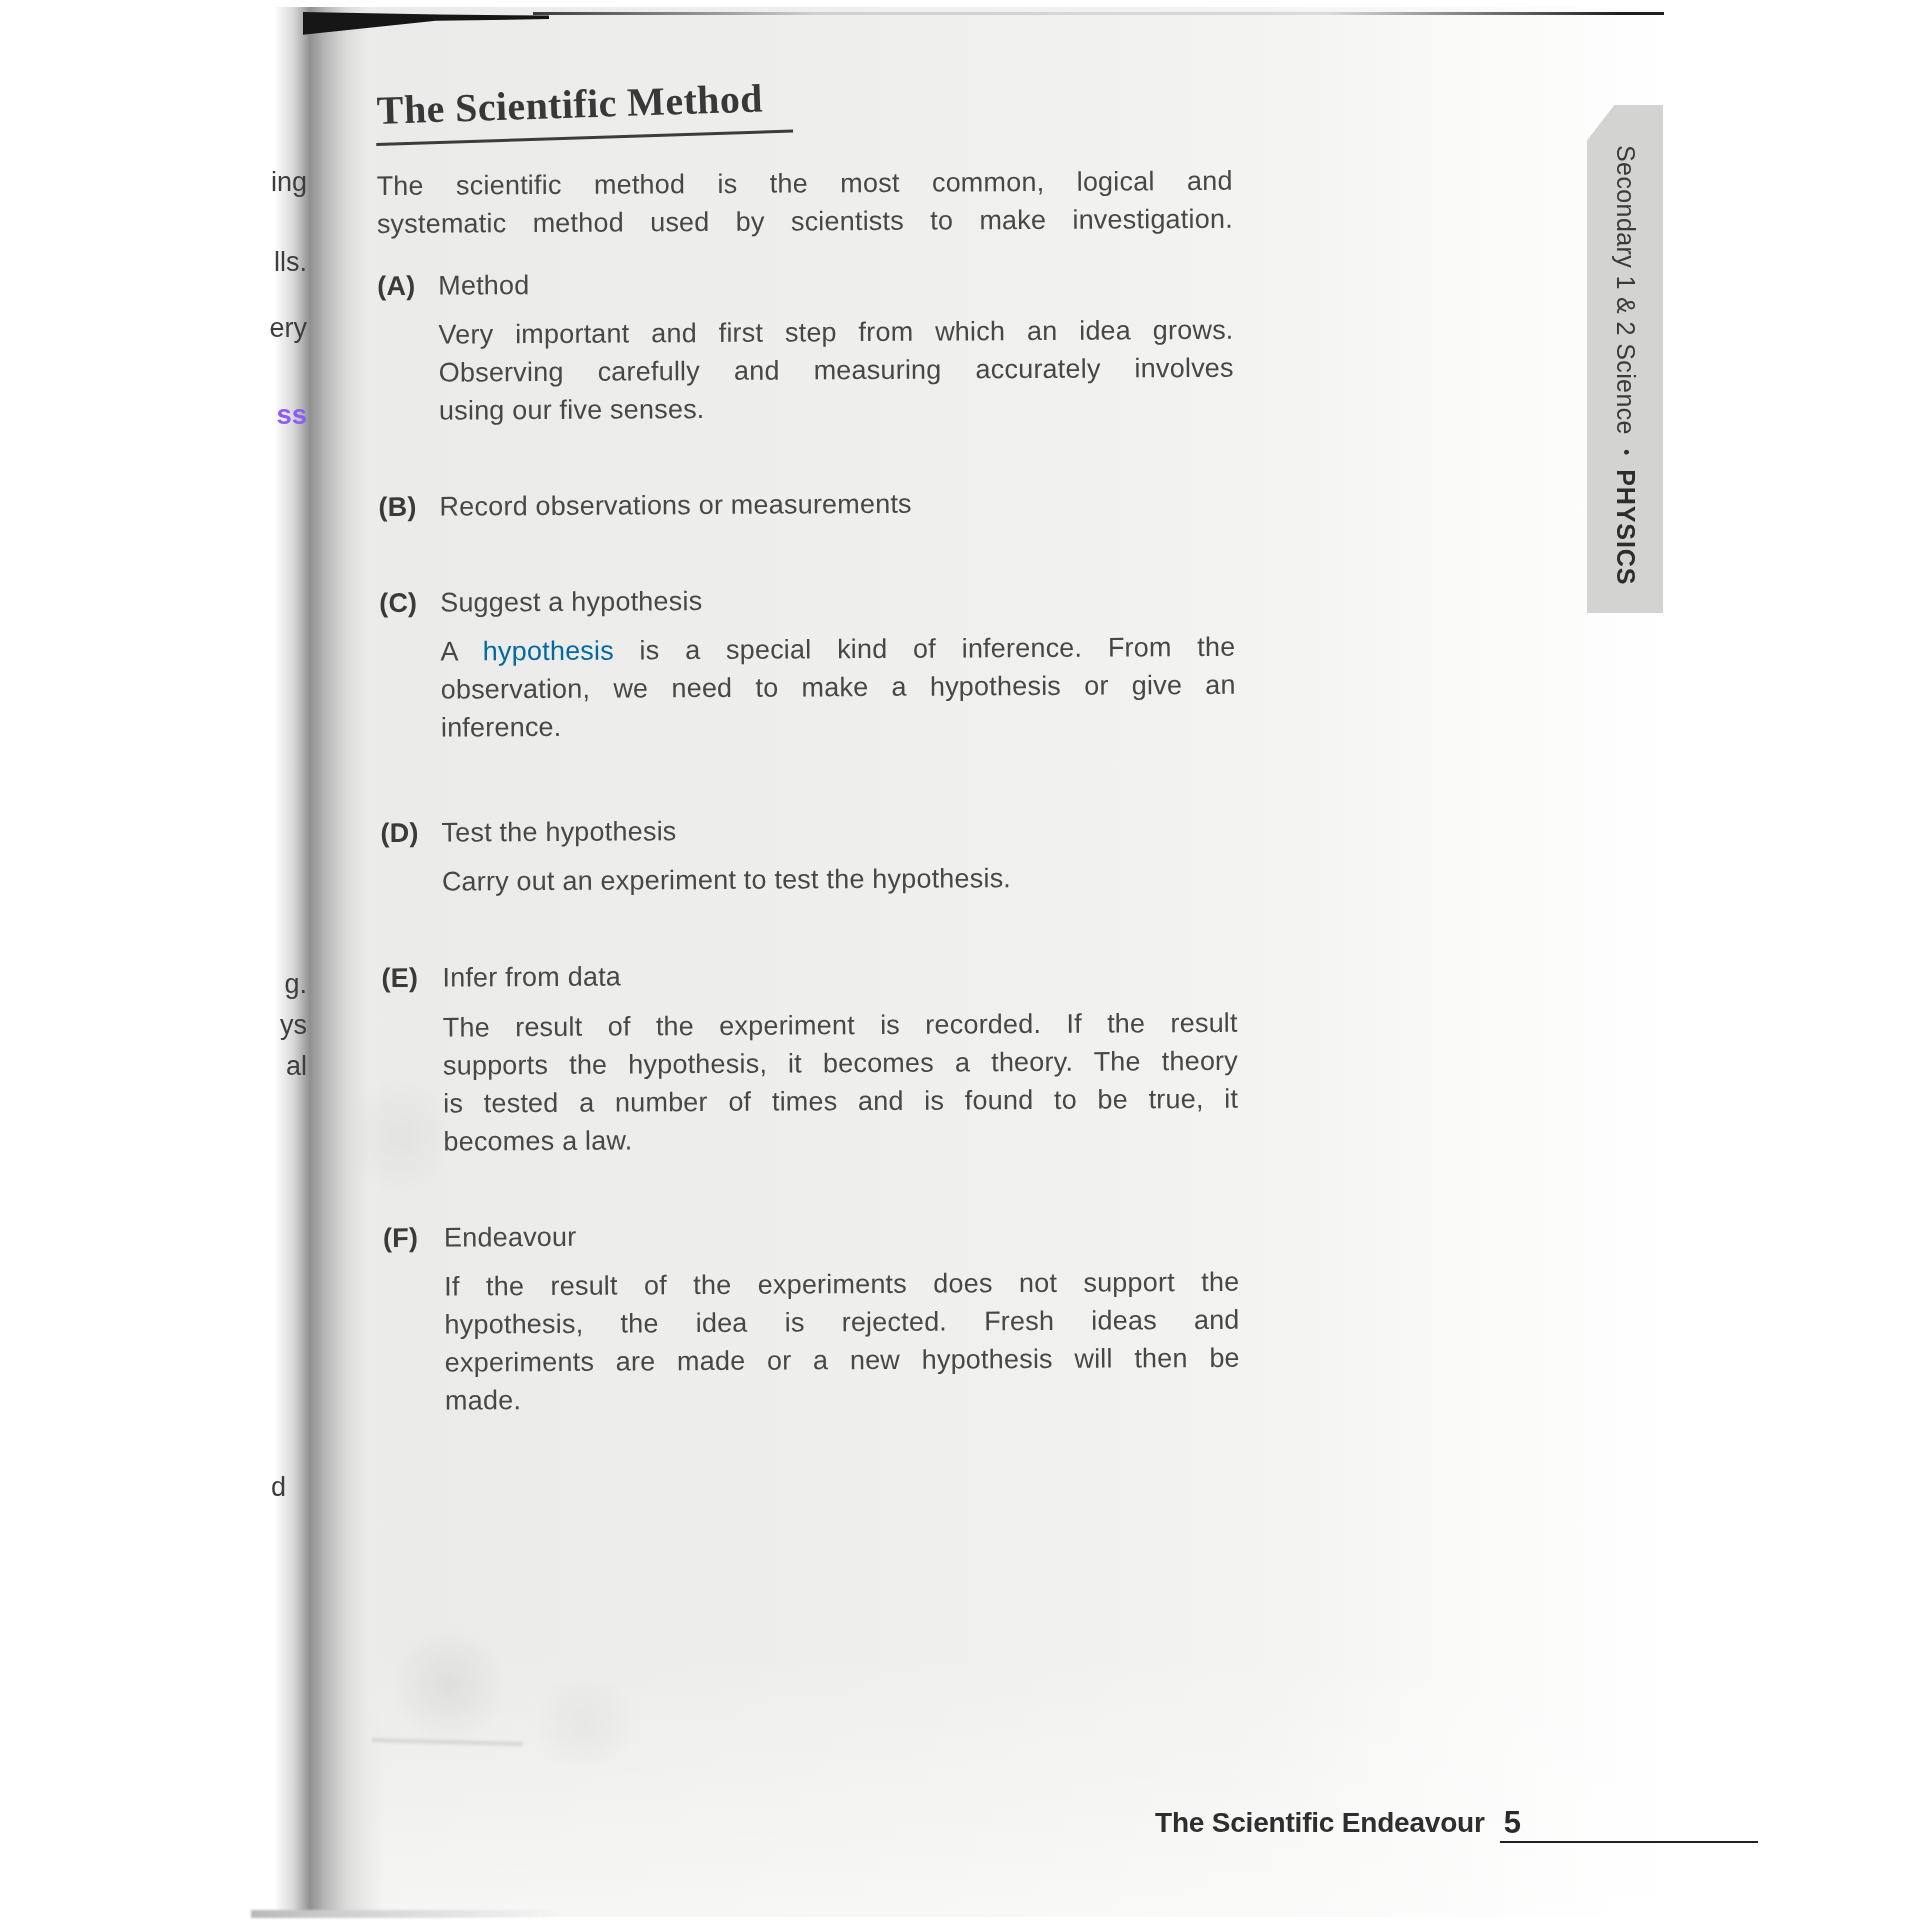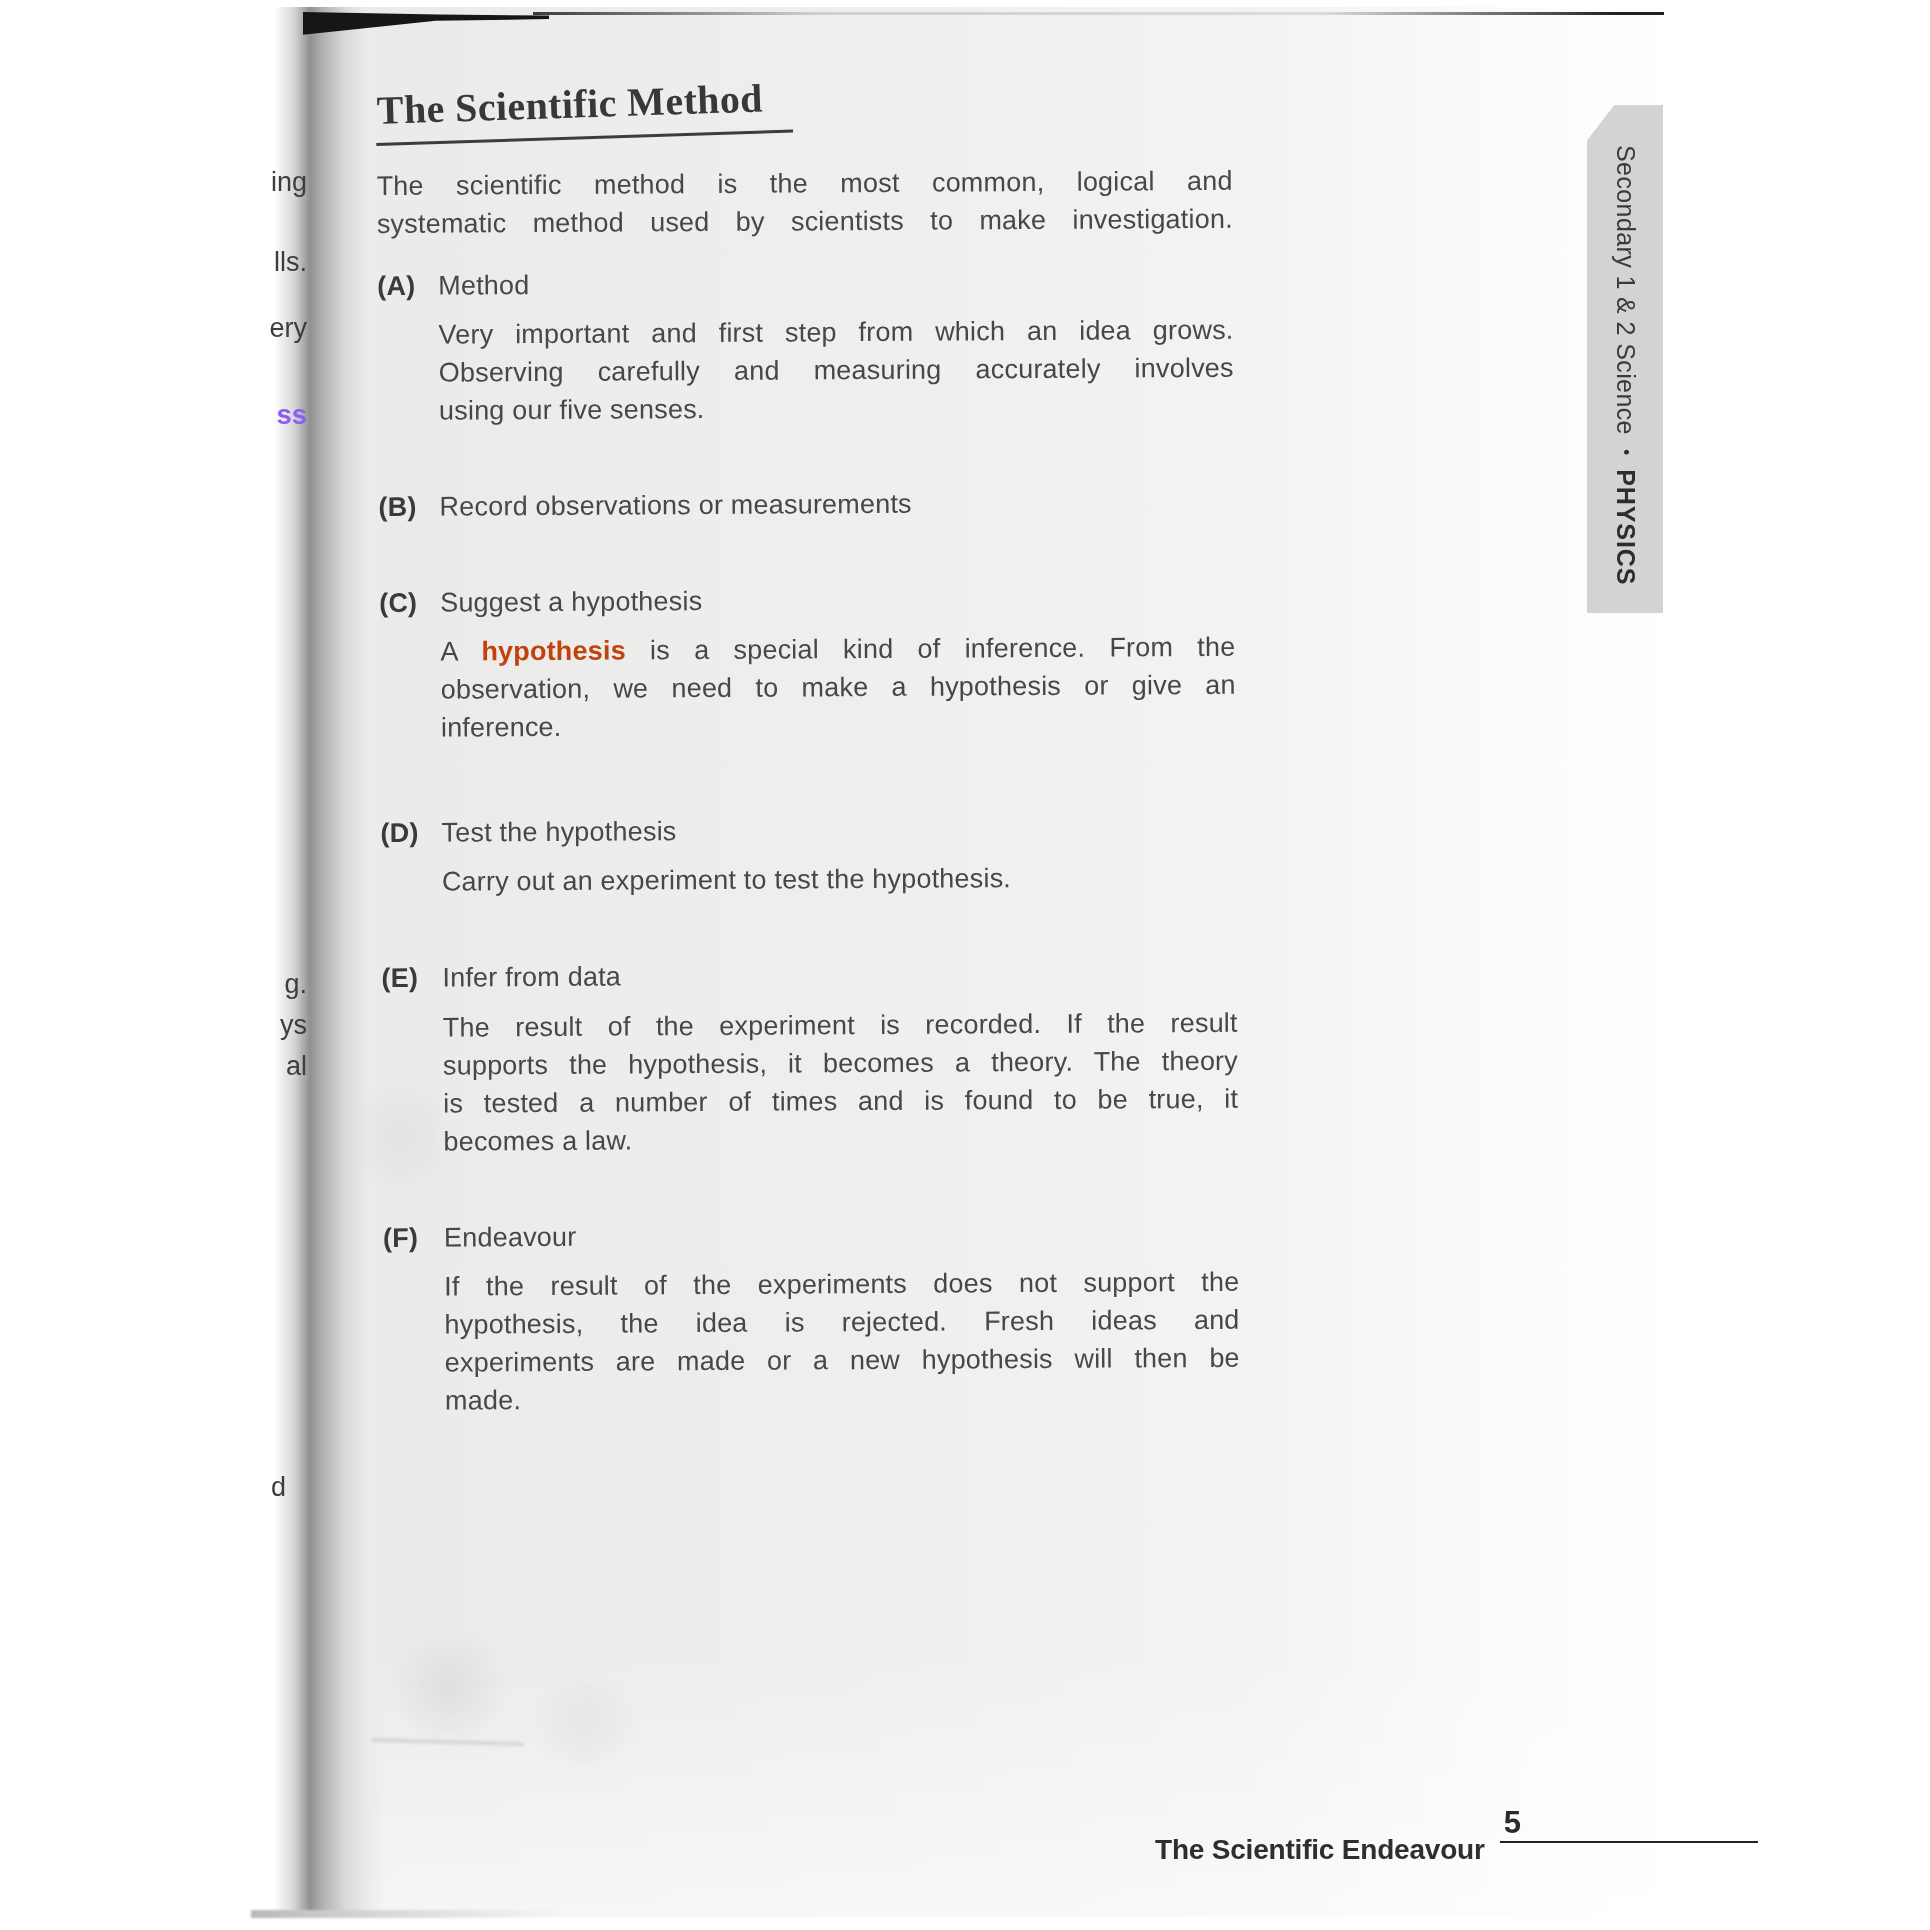--- a/index.html
+++ b/index.html
@@ -43,40 +43,40 @@
            font-size:27px;line-height:38px;letter-spacing:0.2px;
            transform:rotate(-.35deg);transform-origin:top left;}
   .doc-title{display:inline-block;font-family:"Liberation Serif","DejaVu Serif",serif;
              font-weight:bold;font-size:40px;line-height:1.1;color:#383838;letter-spacing:0.4px;
              border-bottom:3.4px solid #3c3c3c;padding:0 29px 10.3px 1.7px;
              transform:rotate(-1.5deg);transform-origin:bottom left;}
   .intro{margin-top:20.6px;}
   .line{width:100%;}
   .j{text-align:justify;text-align-last:justify;}
   .jl{text-align:left;}
-  .b{font-weight:bold;color:#c2410c;margin-top:8px;}
+  .b{font-weight:normal;color:#0369a1;margin-top:8px;}
 
   .step{margin-top:58px;}
   .step-head{display:flex;}
   .step-label{font-weight:bold;color:#3a3a3a;flex:0 0 61px;}
   .step-body{margin-top:11.2px;padding-left:61px;}
 
   
   .side-tab{position:absolute;left:1587px;top:105px;width:76px;height:508px;background:#d3d3d2;
             clip-path:polygon(36% 0%,100% 0%,100% 100%,0% 100%,0% 7%);
             display:flex;justify-content:center;}
   .tab-text{writing-mode:vertical-rl;text-orientation:mixed;font-size:25px;color:#3a3a3a;
             padding-top:40px;letter-spacing:0.4px;white-space:nowrap;}
   .tab-bullet{margin:13.8px 0;font-size:18px;color:#2f2f2f;}
   .tab-subject{font-weight:bold;color:#2d2d2d;letter-spacing:0.9px;}
 
   
   .footer{position:absolute;left:1155px;top:1807px;display:flex;align-items:flex-start;}
   .footer-chapter{font-weight:bold;font-size:28px;color:#2e2e2e;letter-spacing:-0.2px;
-                  margin-top:27px;white-space:nowrap;}
+                  margin-top:0;white-space:nowrap;}
   .footer-pagegroup{margin-left:15.5px;width:258px;}
   .footer-pagenum{display:block;font-weight:bold;font-size:31px;color:#2a2a2a;
                   line-height:1;margin:0 0 2.6px 3.4px;}
   .footer-line{width:258px;height:2.6px;background:#222;}
 </style>
 </head>
 <body>
 
 <div id="canvas">
 

